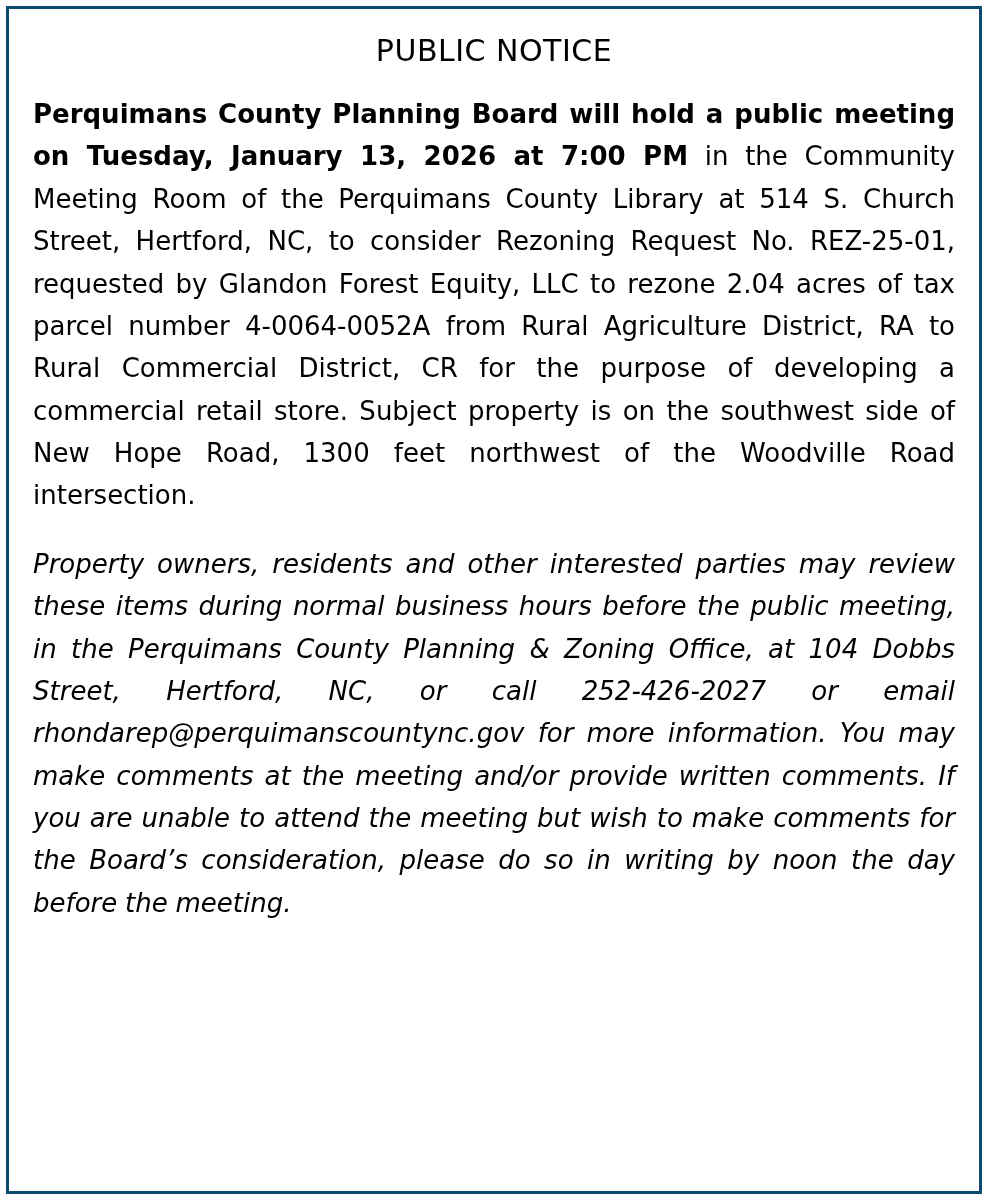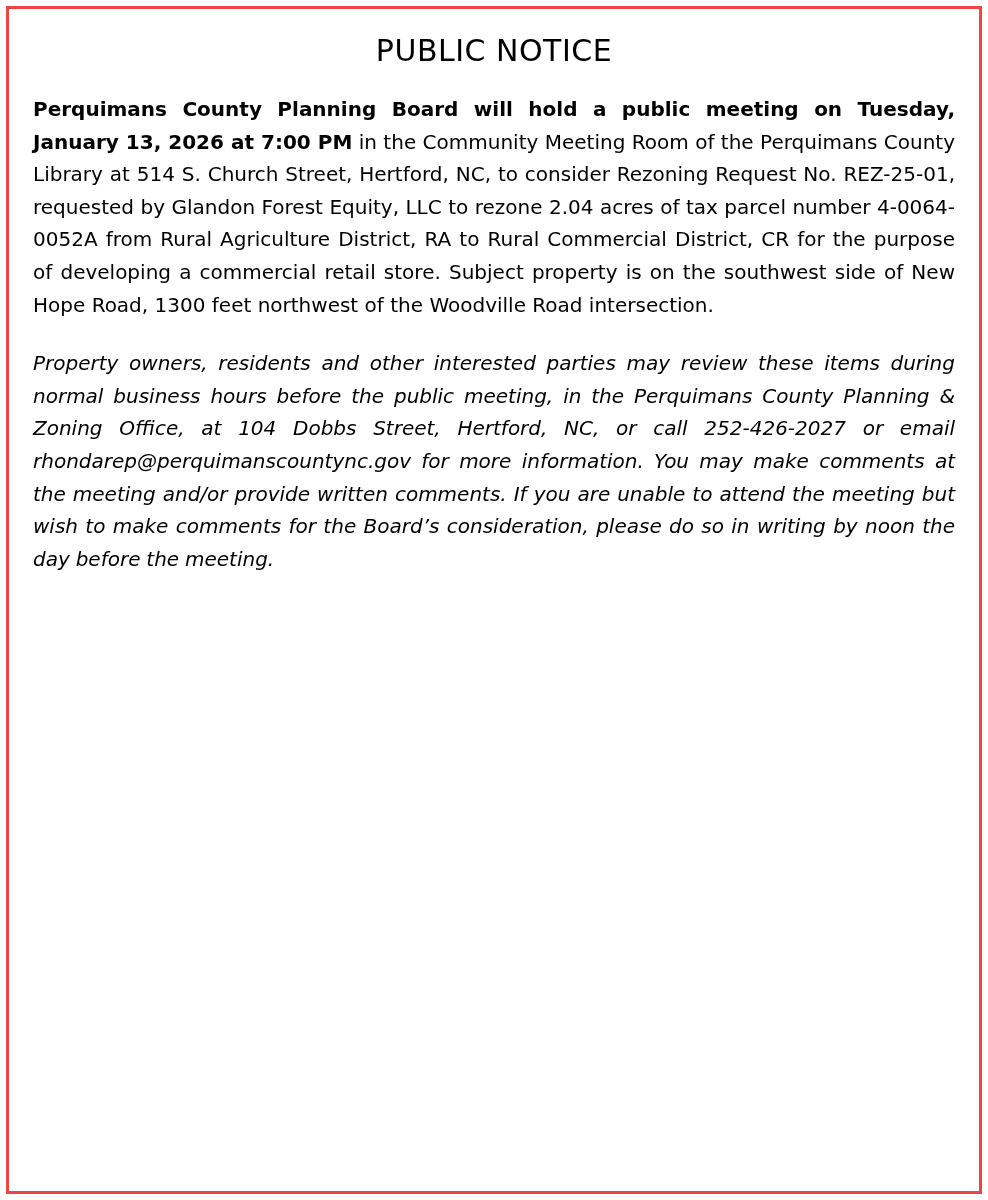--- a/index.html
+++ b/index.html
@@ -15,35 +15,35 @@
     width: 988px;
     height: 1200px;
     box-sizing: border-box;
     background: #ffffff;
     padding: 6px;
   }
   .notice-frame {
     box-sizing: border-box;
     width: 100%;
     height: 100%;
-    border: 3px solid #ef4444;
+    border: 3px solid #0c4a6e;
     padding: 18px 24px 10px 24px;
     display: block;
     overflow: hidden;
   }
   .notice-title {
     text-align: center;
     font-size: 30px;
     line-height: 1.2;
     font-weight: 400;
     margin: 6px 0 24px 0;
     letter-spacing: 0.5px;
   }
   .notice-paragraph {
-    font-size: 20px;
+    font-size: 26px;
     line-height: 1.63;
     text-align: justify;
     text-justify: inter-word;
     margin: 0 0 26px 0;
     hyphens: none;
   }
   .notice-paragraph.last {
     margin-bottom: 0;
   }
   .lead-bold {

